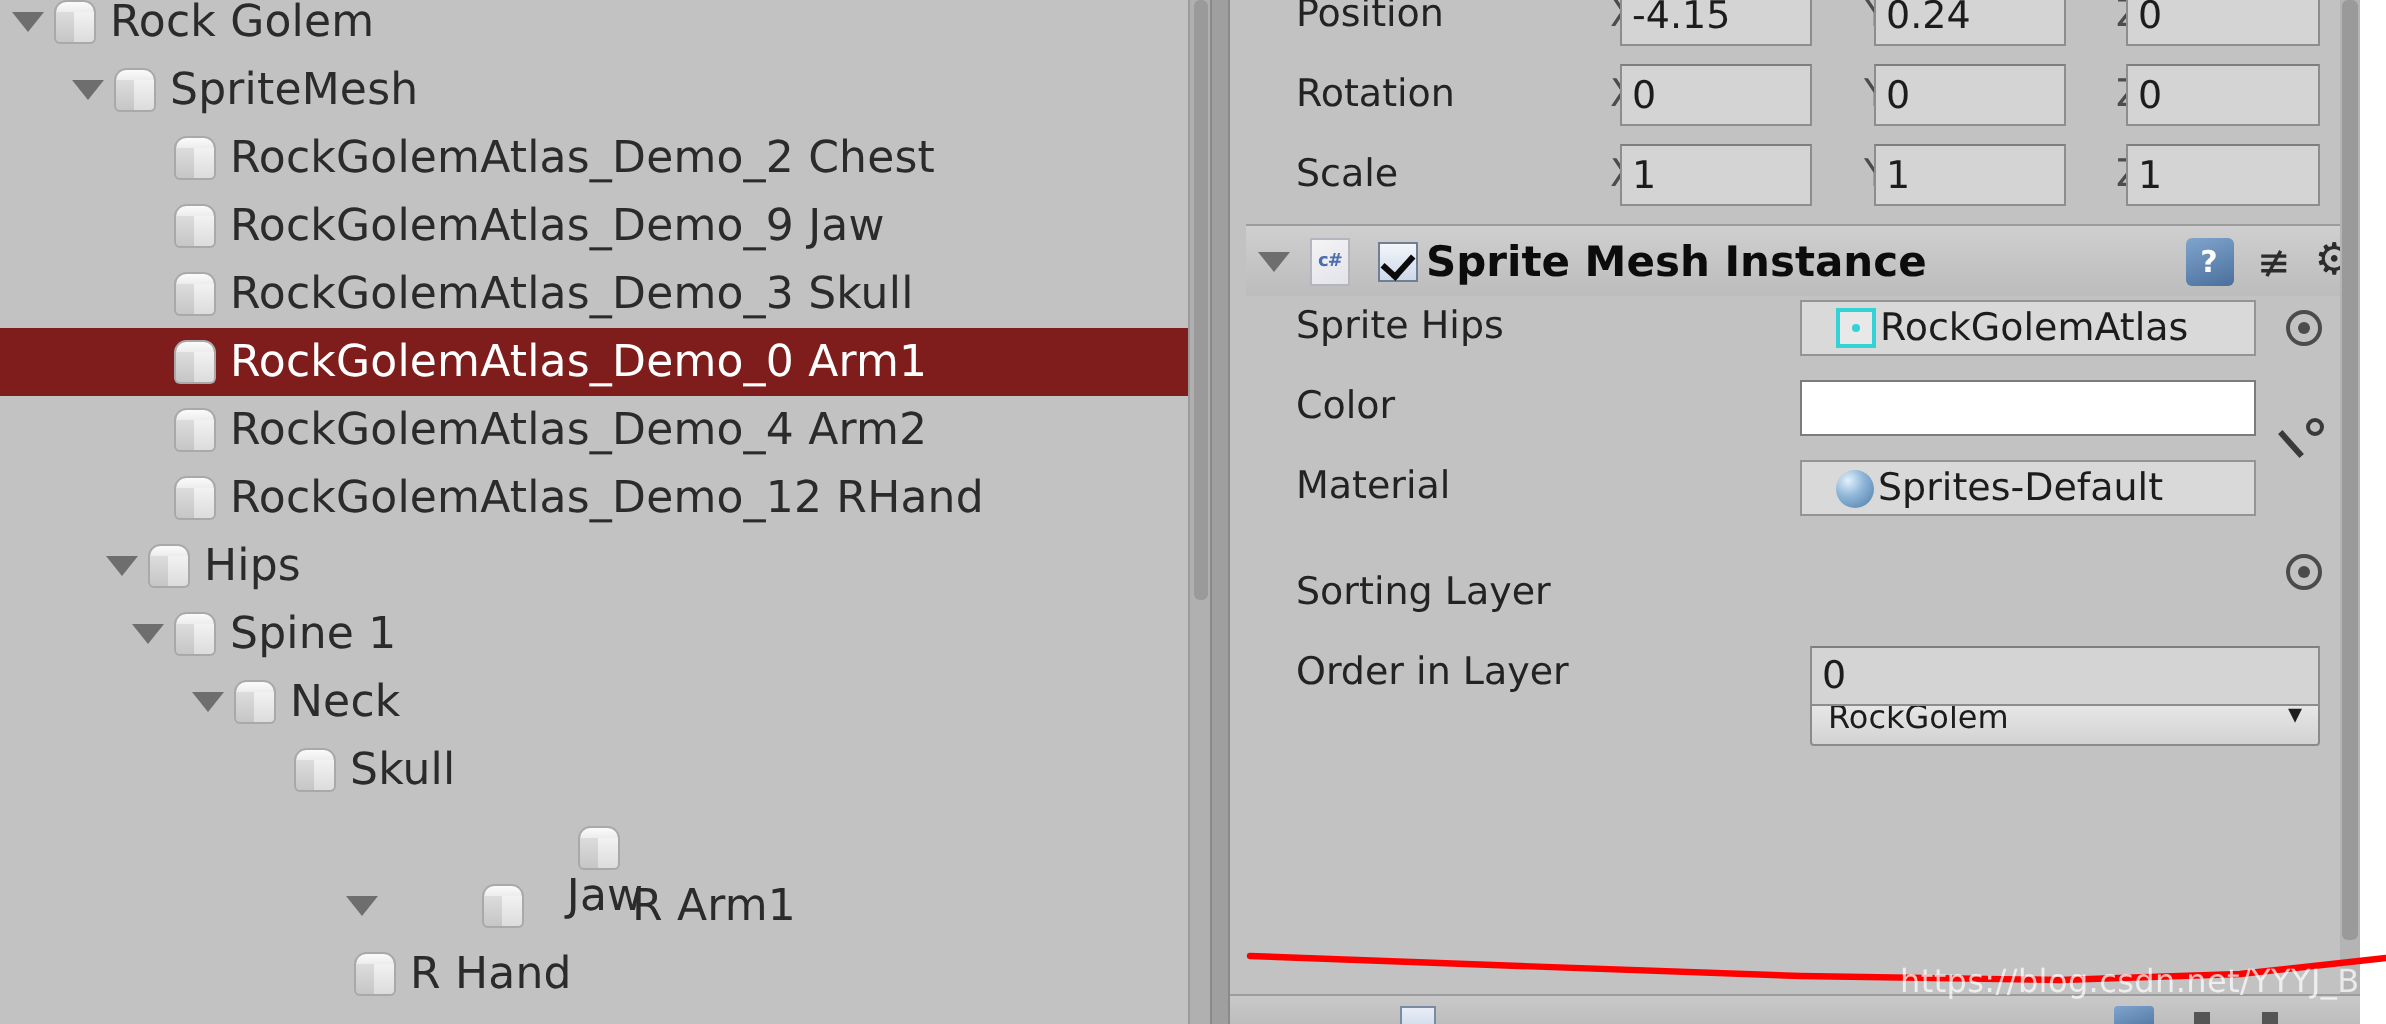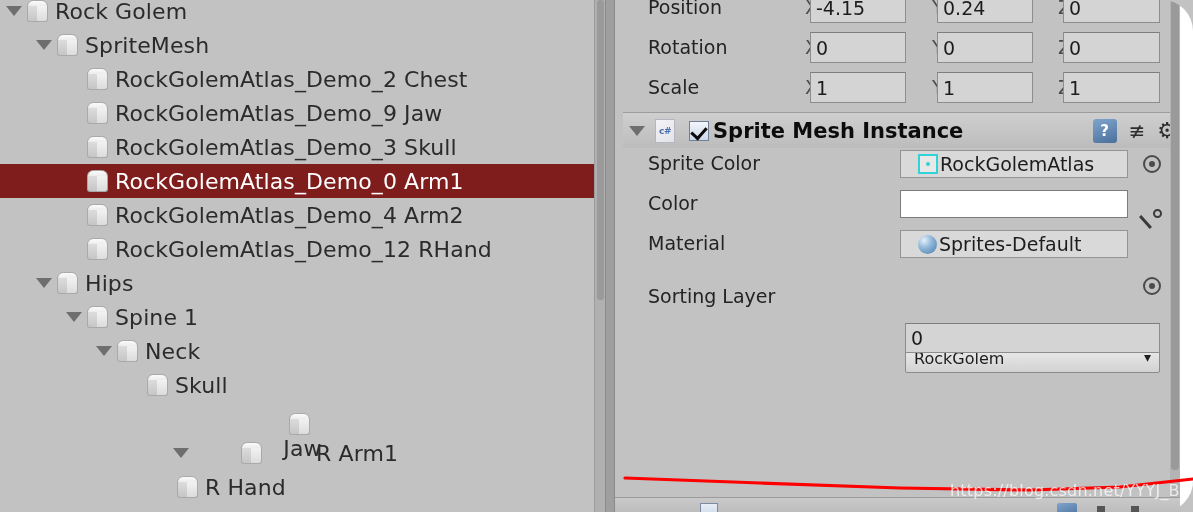--- a/index.html
+++ b/index.html
@@ -121,21 +121,20 @@
   }
 
   
   #inspector {
     position: absolute;
     left: 615px; top: 0;
     width: 578px;
     height: 512px;
     background: #c2c2c2;
     overflow: hidden;
-    border-radius: 31px;
   }
 
   .insp-label {
     font-size: 19px;
     color: #232323;
     white-space: nowrap;
   }
   .axis-lbl {
     font-size: 19px;
     color: #4c4c4c;
@@ -466,21 +465,21 @@
         <div class="h-row" style="top: 232px;">
           <span style="display: inline-block; flex: 0 0 auto; width: 66px;"></span>
           <span class="tri blank"></span>
           <span class="cube">
             <span class="top"></span>
             <span class="lft"></span>
             <span class="rgt"></span>
           </span>
           <span class="h-label">RockGolemAtlas_Demo_12 RHand</span>
         </div>
-        <div class="h-row" style="top: 266px;">
+        <div class="h-row" style="top: 266px; margin-left: 17px;">
           <span style="display: inline-block; flex: 0 0 auto; width: 36px;"></span>
           <span class="tri"></span>
           <span class="cube">
             <span class="top"></span>
             <span class="lft"></span>
             <span class="rgt"></span>
           </span>
           <span class="h-label">Hips</span>
         </div>
         <div class="h-row" style="top: 300px;">
@@ -602,21 +601,21 @@
       <span class="cs-icon">c#</span>
       <span class="chk" style="margin-left:14px;"></span>
       <span class="hdr-title" style="margin-left:4px;">Sprite Mesh Instance</span>
       <span style="flex:1 1 auto;"></span>
       <span class="help-icon">?</span>
       <span class="preset-icon" style="margin-left:12px;">≢</span>
       <span class="gear-icon" style="margin-left:12px;margin-right:8px;">⚙</span>
     </div>
 
     <div class="row-abs" style="left:33px;top:152px;" class2="">
-      <span class="insp-label">Sprite Color</span>
+      <span class="insp-label">Sprite Hips</span>
     </div>
     <div class="objfield row-abs" style="left:285px;top:150px;width:228px;height:28px;">
       <span class="sprite-icon"></span>
       <span>RockGolemAtlas</span>
     </div>
     <div class="picker row-abs" style="left:528px;top:155px;"></div>
 
     <div class="row-abs" style="left:33px;top:192px;">
       <span class="insp-label">Color</span>
     </div>
@@ -636,20 +635,23 @@
     <div class="picker row-abs" style="left:528px;top:235px;"></div>
 
     <div class="row-abs" style="left:33px;top:285px;">
       <span class="insp-label">Sorting Layer</span>
     </div>
     <div class="dropdown row-abs" style="left:290px;top:283px;width:255px;height:30px;">
       <span>RockGolem</span>
       <span class="updown">▾<br></span>
     </div>
 
+    <div class="row-abs" style="left:33px;top:325px;">
+      <span class="insp-label">Order in Layer</span>
+    </div>
     <div class="field row-abs" style="left:290px;top:323px;width:255px;height:30px;">
       <span>0</span>
     </div>
 
     <div id="i-scroll-track">
       <div id="i-scroll-thumb"></div>
     </div>
     <div id="i-right-edge"></div>
   </div>
 

